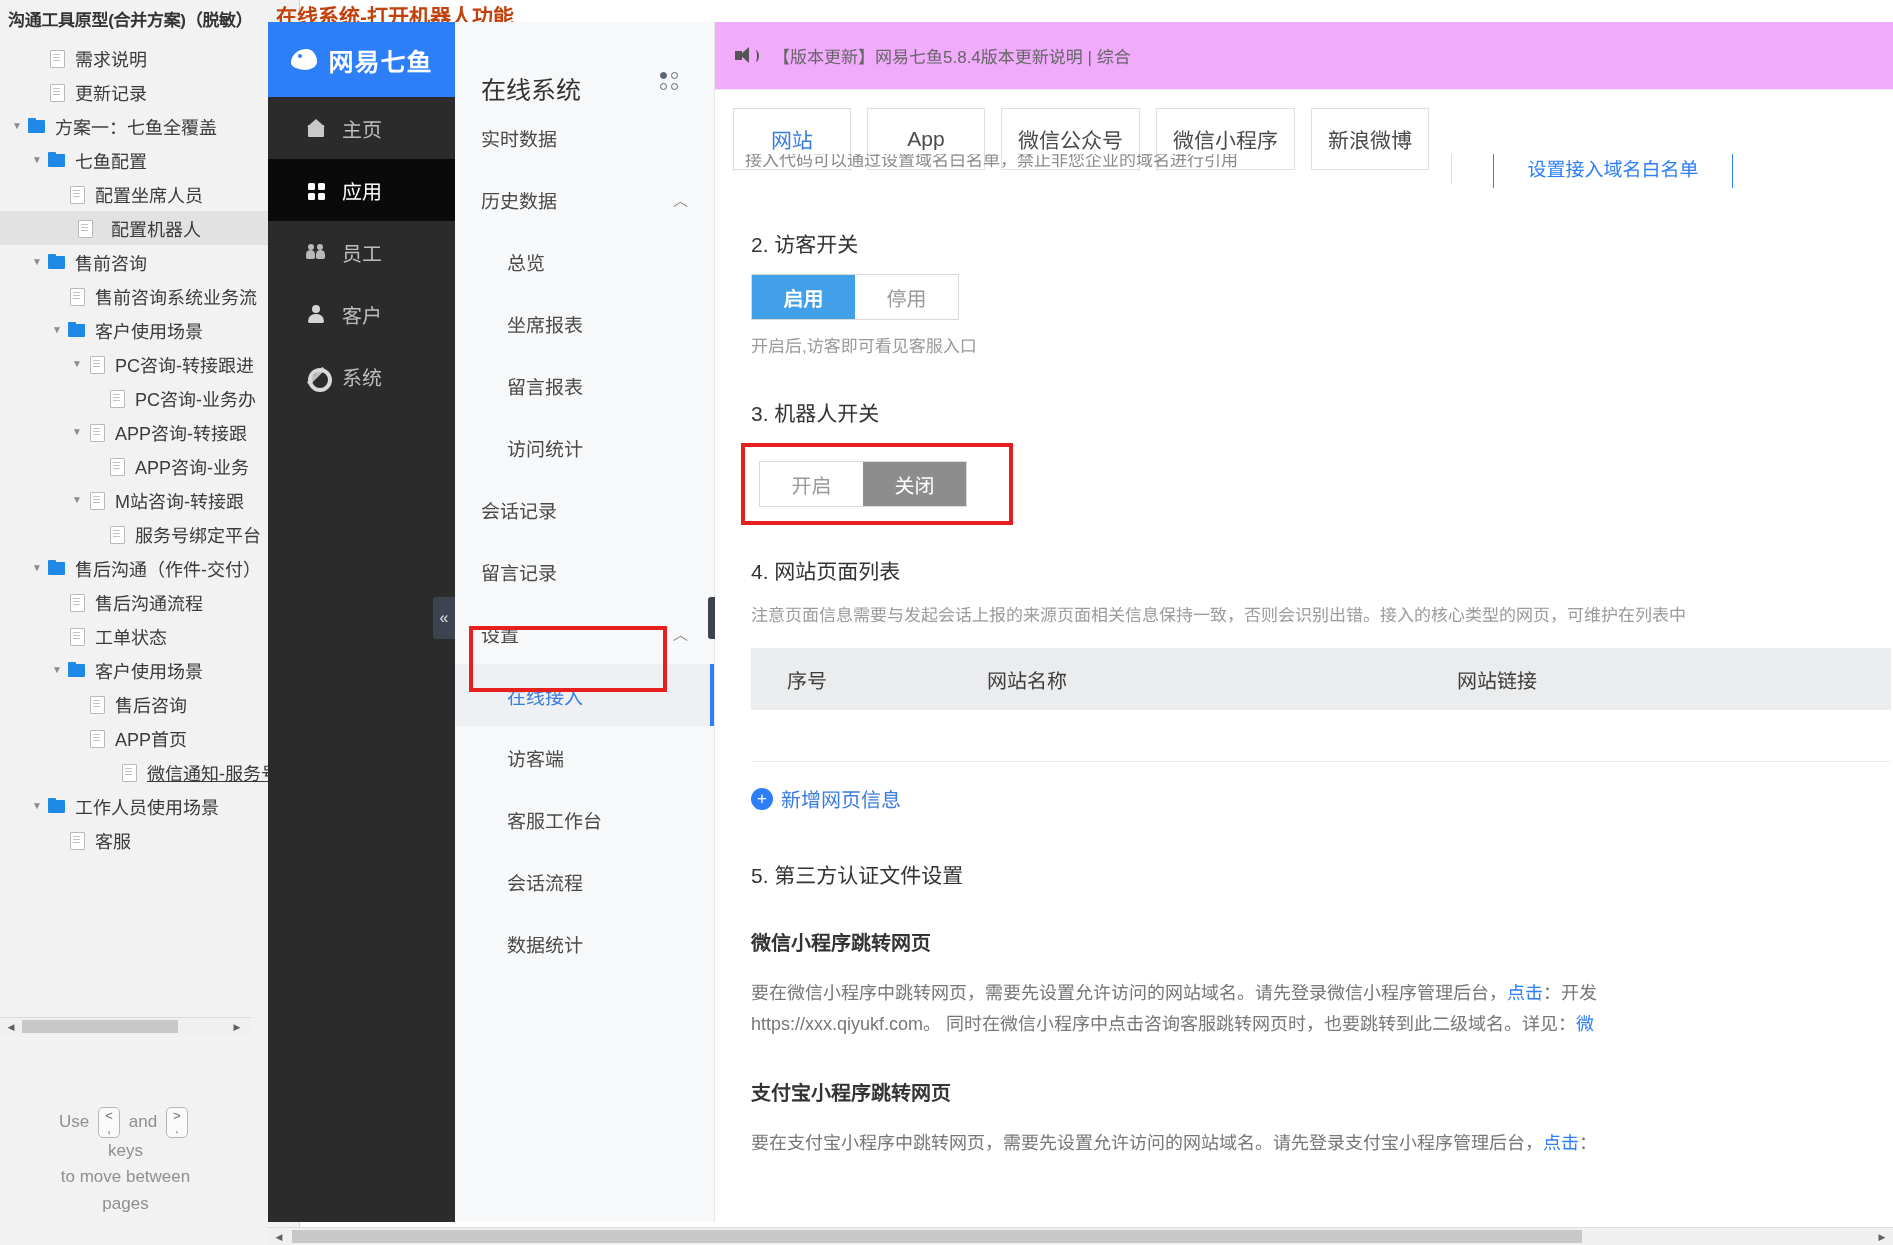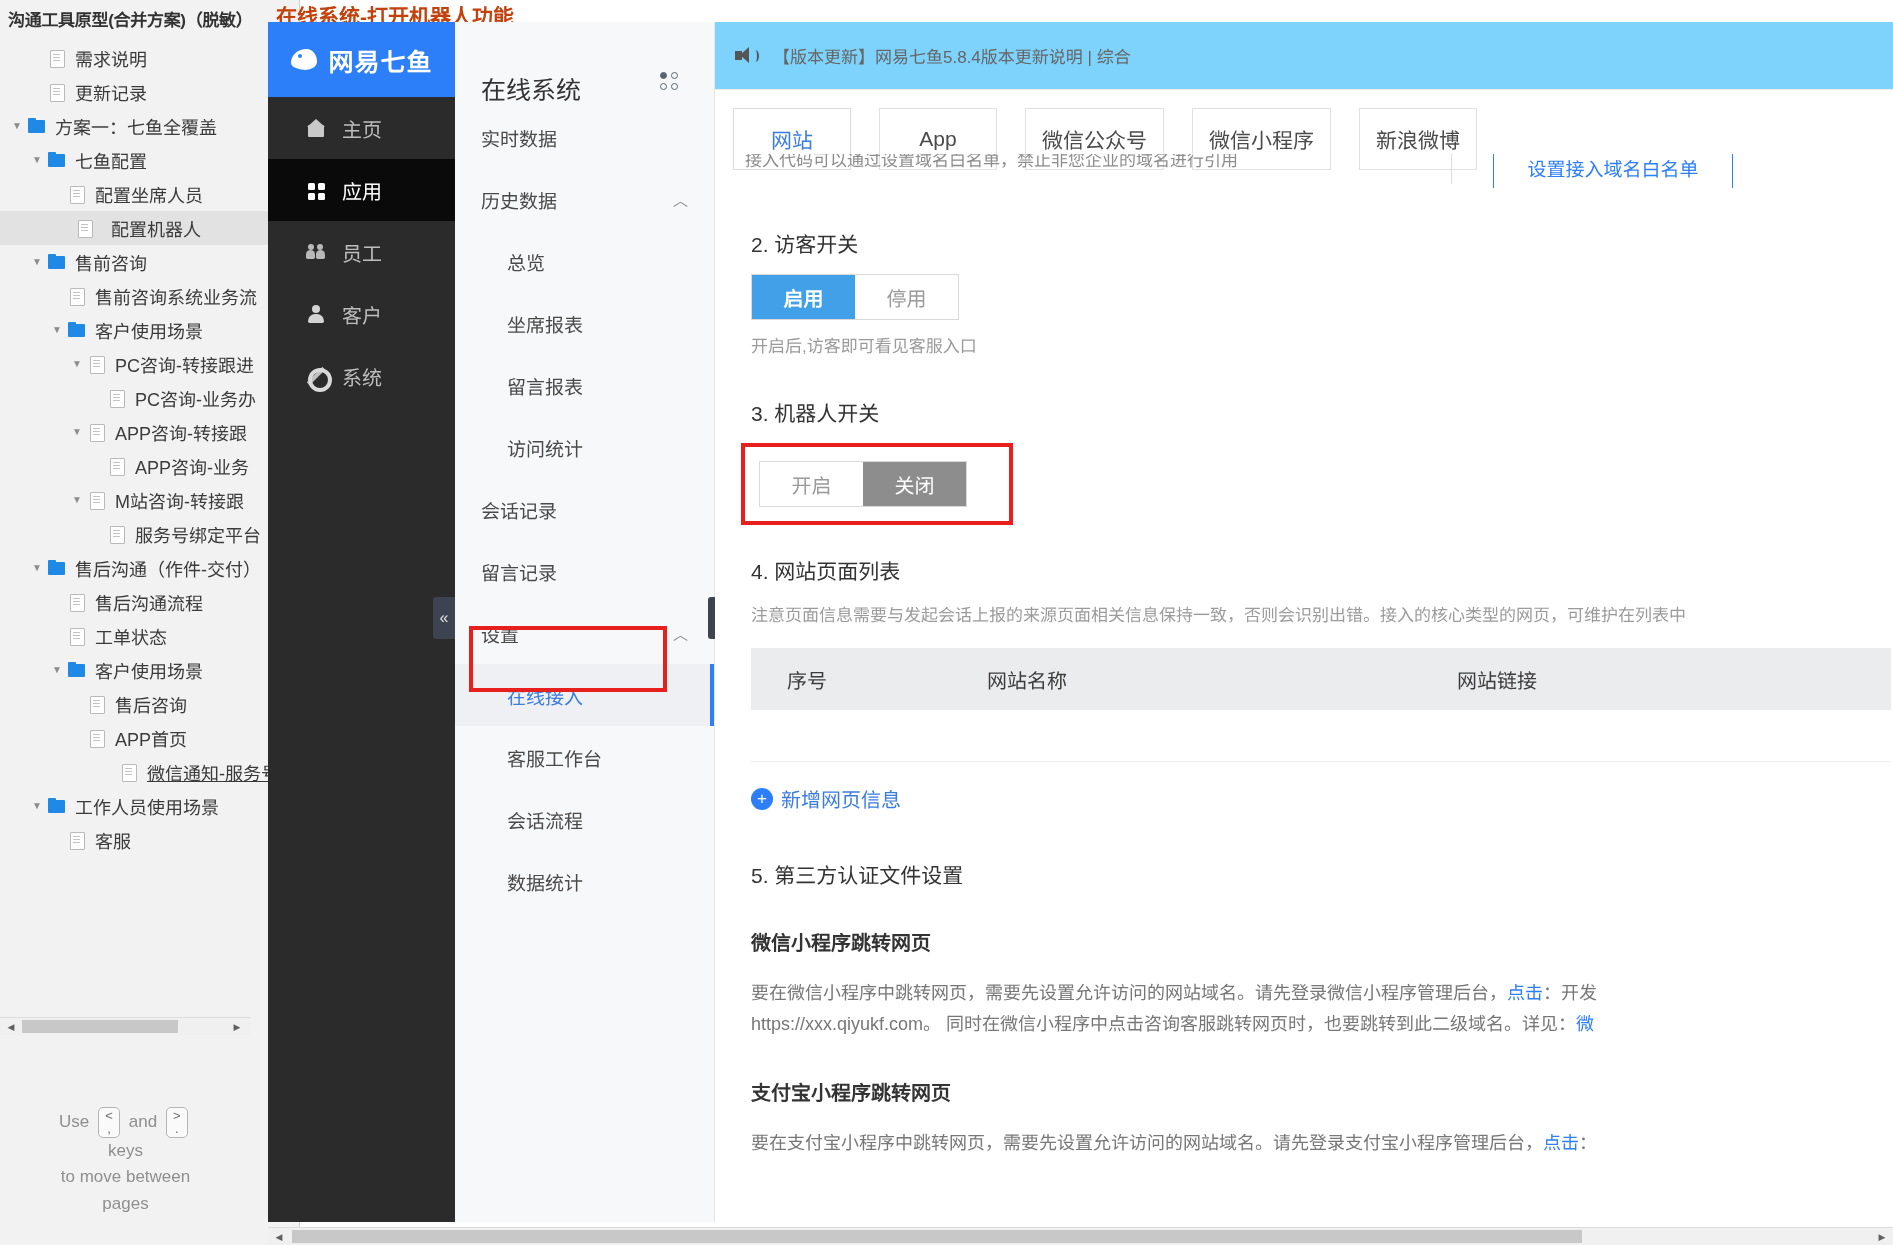--- a/index.html
+++ b/index.html
@@ -273,21 +273,21 @@
 
   
   #content {
     position: absolute; left: 447px; top: 0;
     width: 1178px; height: 1200px; background: #fff;
     overflow: hidden;
   }
   #notice {
     height: 68px; display: flex; align-items: center;
     padding-left: 20px; font-size: 17px; color: #666;
-    border-bottom: 1px solid #ececec; background: #7dd3fc;
+    border-bottom: 1px solid #ececec; background: #f0abfc;
   }
   .speaker {
     width: 26px; height: 20px; position: relative;
     margin-right: 12px; flex: none;
   }
   .speaker::before {
     content:""; position:absolute; left:0; top:5px;
     width:7px; height:9px; background:#555;
   }
   .speaker::after {
@@ -297,21 +297,21 @@
     border-right:9px solid #555;
   }
   .sp-wave {
     position:absolute; left:17px; top:4px;
     width:7px; height:12px;
     border-right: 2px solid #555; border-radius: 0 50% 50% 0 / 0 50% 50% 0;
   }
 
   #panel { position: relative; padding: 18px 0 0 18px; }
 
-  .tabs { display: flex; gap: 28px; margin-bottom: 0; }
+  .tabs { display: flex; gap: 16px; margin-bottom: 0; }
   .tab {
     min-width: 118px; height: 62px;
     border: 1px solid #e0e0e0; background: #fff;
     display: flex; align-items: center; justify-content: center;
     font-size: 21px; color: #4b4b4b; padding: 0 16px;
     white-space: nowrap;
   }
   .tab.active { color: #3b7dde; border-color: #dcdcdc; }
 
   .clip-row {
@@ -638,20 +638,23 @@
             <span>留言记录</span>
           </div>
           <div class="sm-item">
             <span>设置</span>
             <span class="sm-caret">︿</span>
           </div>
           <div class="sm-item sub active">
             <span>在线接入</span>
           </div>
           <div class="sm-item sub">
+            <span>访客端</span>
+          </div>
+          <div class="sm-item sub">
             <span>客服工作台</span>
           </div>
           <div class="sm-item sub">
             <span>会话流程</span>
           </div>
           <div class="sm-item sub">
             <span>数据统计</span>
           </div>
         </div>
       <div class="collapse-tab" style="left:-22px; top:575px;">«</div>

